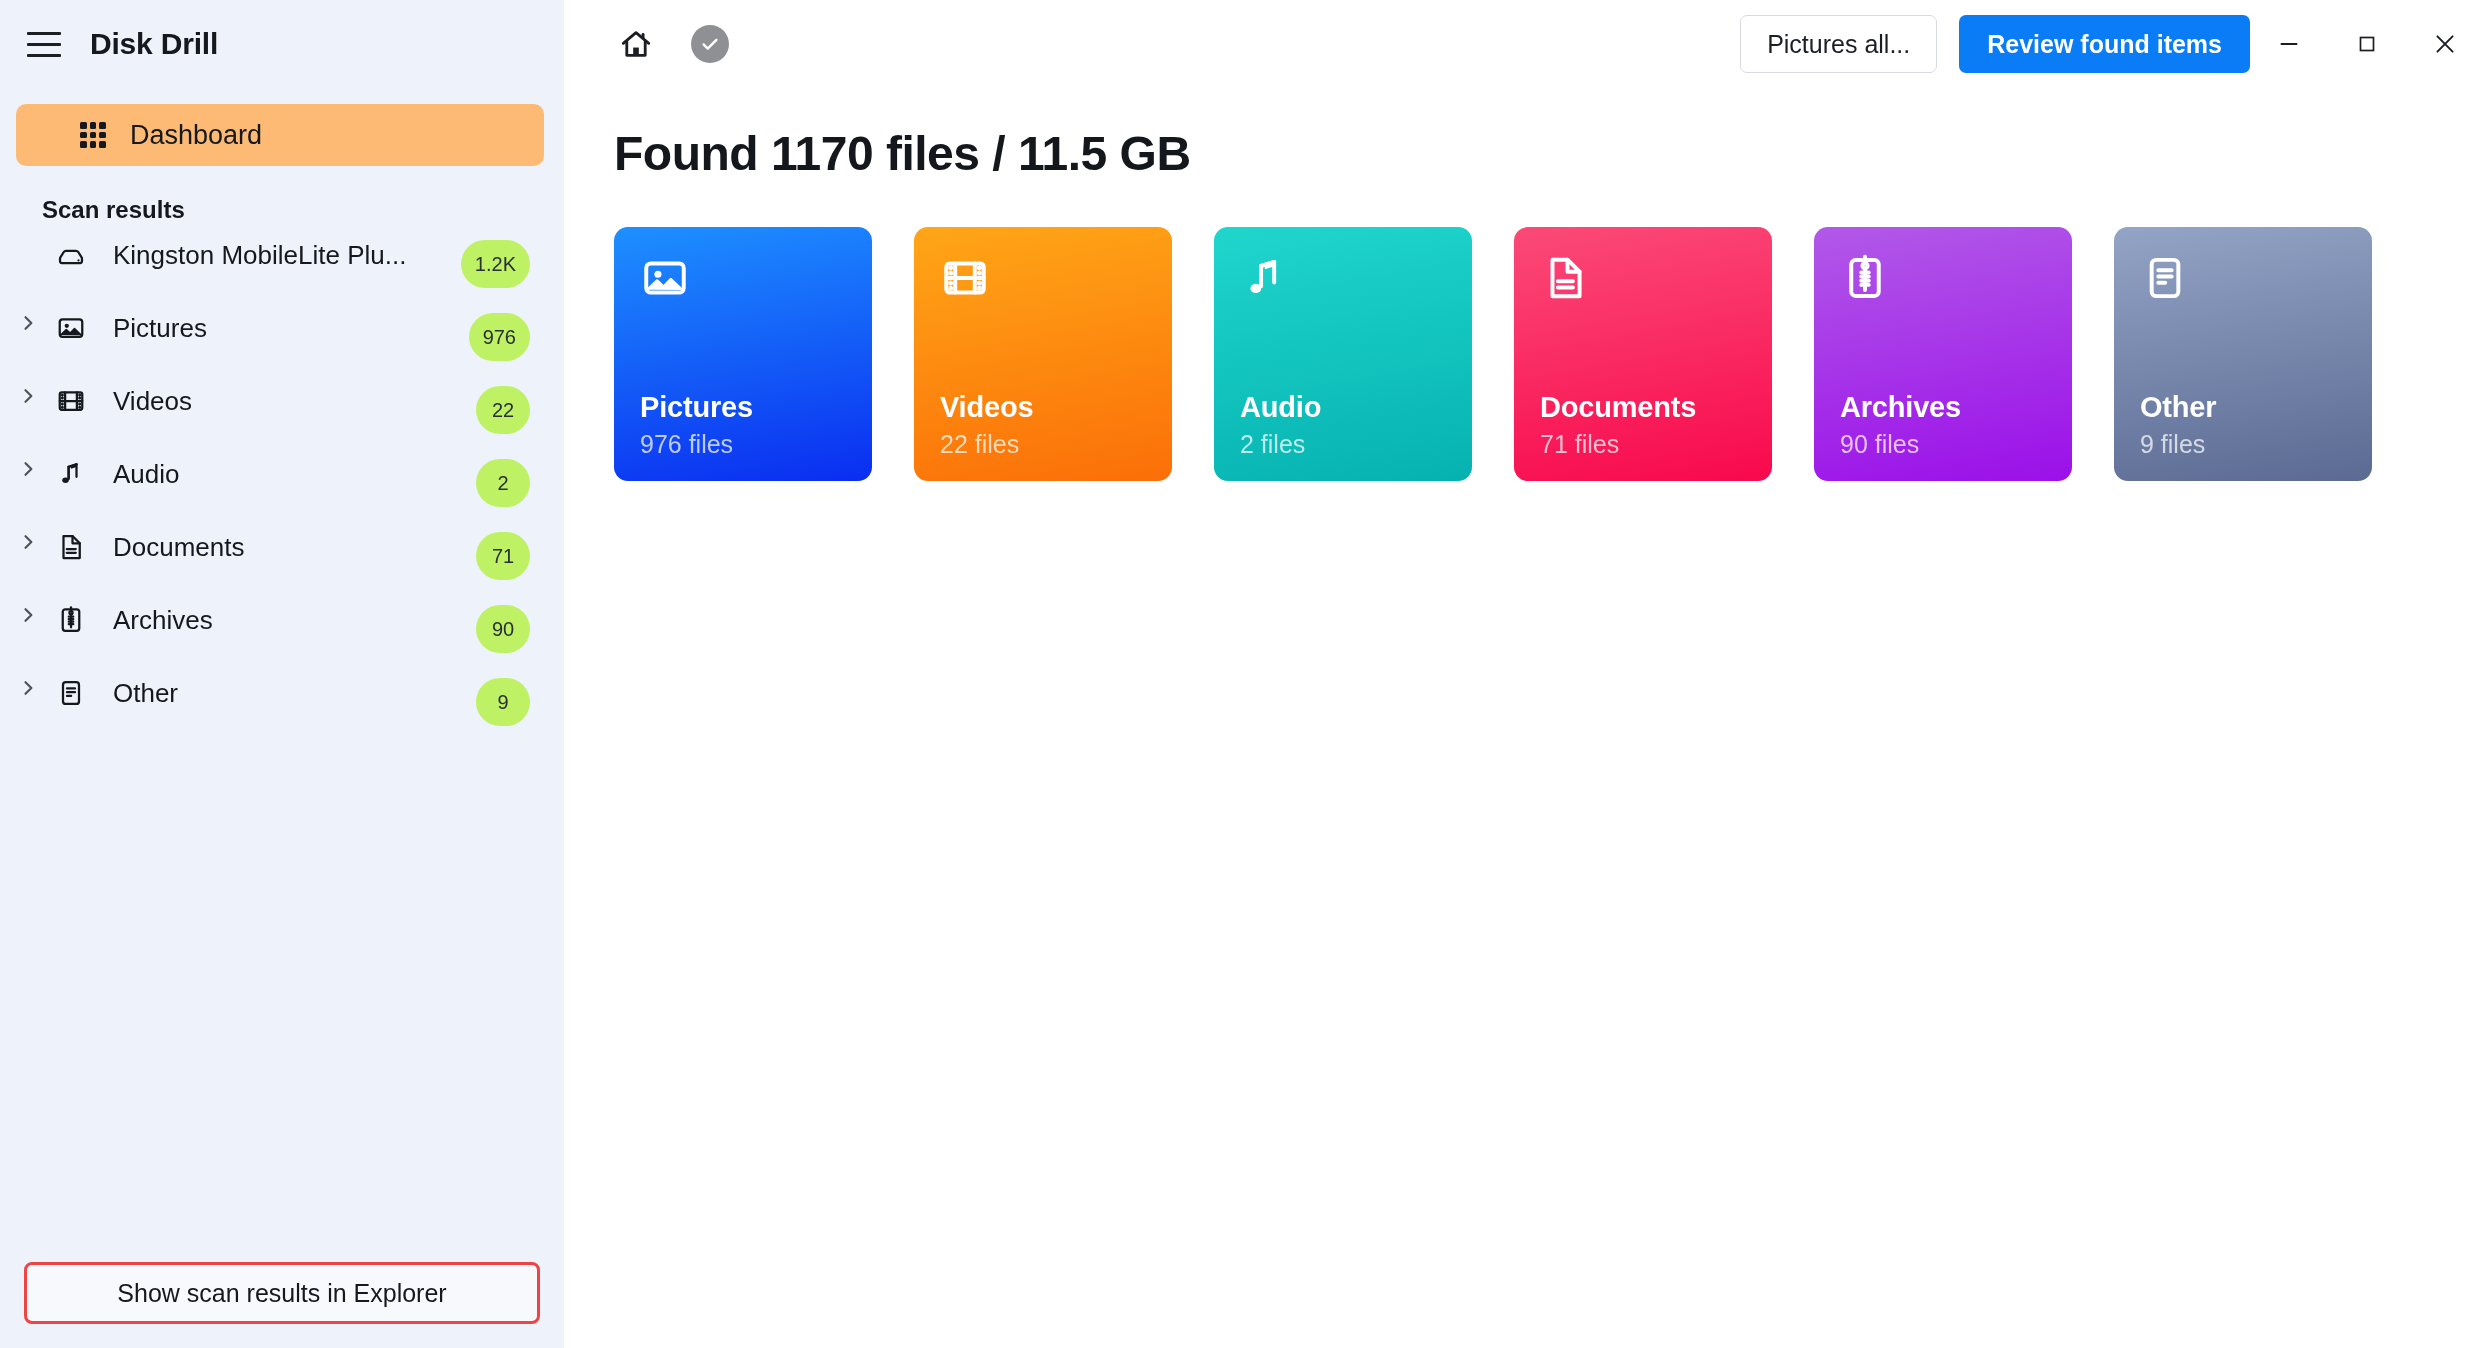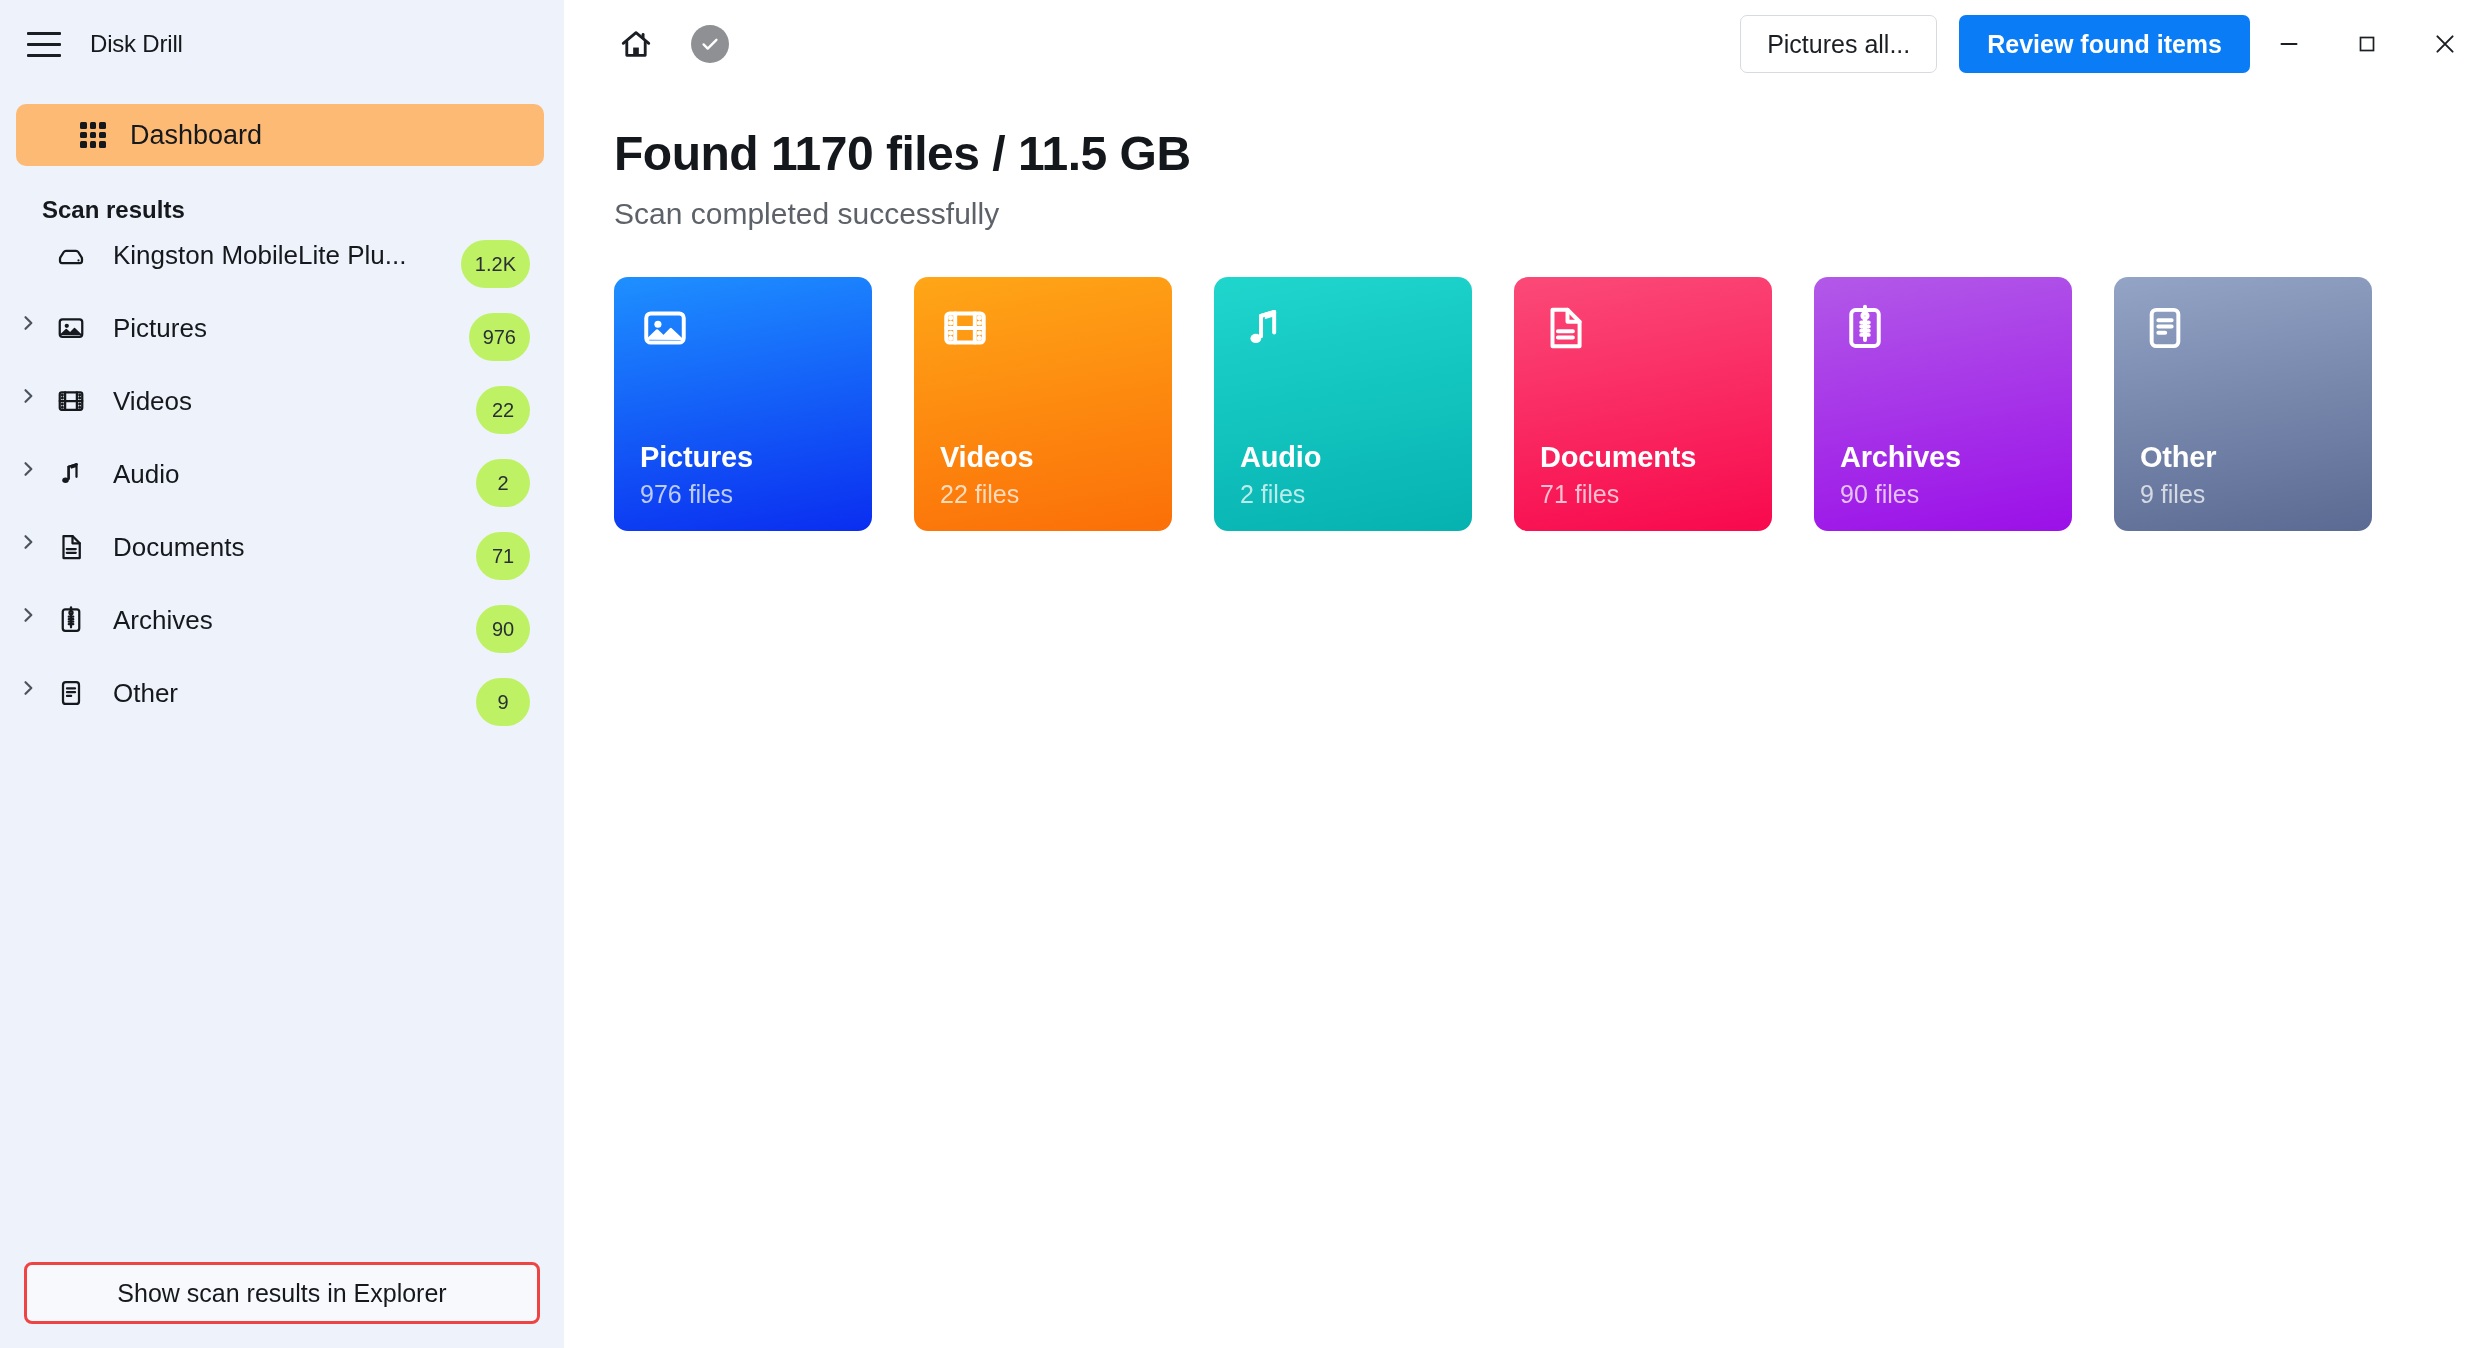--- a/index.html
+++ b/index.html
@@ -27,21 +27,21 @@
     gap: 26px;
   }
   .hamburger {
     width: 40px; height: 40px;
     display: flex; flex-direction: column; justify-content: center;
     gap: 8px; cursor: pointer;
     padding: 0 3px;
   }
   .hamburger i { display: block; height: 3px; background: #1b1f24; border-radius: 1px; }
   .app-title {
-    font-size: 24px; font-weight: 400; color: #15181c;
+    font-size: 30px; font-weight: 700; color: #15181c;
     letter-spacing: -0.2px;
   }
 
   .nav-item-dashboard {
     margin: 16px 20px 0 16px;
     height: 62px;
     background: #fdba74;
     border-radius: 10px;
     display: flex; align-items: center;
     padding-left: 64px;
@@ -402,21 +402,20 @@
         <button class="win-btn">
           <svg width="28" height="28" viewBox="0 0 24 24" fill="none" stroke="currentColor" stroke-width="1.7" stroke-linecap="round">
             <path d="M5.5 5.5l13 13M18.5 5.5l-13 13"></path>
           </svg>
         </button>
       </div>
     </div>
 
     <div class="main-body">
       <h1 class="headline">Found 1170 files / 11.5 GB</h1>
-      <div class="subline">Scan completed successfully</div>
 
       <div class="cards" id="cards">
           <div class="card" style="background: linear-gradient(170deg, rgb(30, 144, 255) 0%, rgb(10, 45, 240) 100%);">
             <div class="card-icon">
               <svg width="50" height="50" viewBox="0 0 24 24" fill="none" stroke="#ffffff" stroke-width="1.9" stroke-linecap="round" stroke-linejoin="round">
                 <rect x="3" y="5" width="18" height="14" rx="2.2"></rect>
                 <circle cx="8.6" cy="10.2" r="1.7" fill="#ffffff" stroke="none"></circle>
                 <path d="M3.6 17.6l4.6-4.4 3.1 2.9 3.5-3.6 5.6 5.3" fill="#ffffff" stroke="#ffffff" stroke-width="1.2"></path>
               </svg>
             </div>

